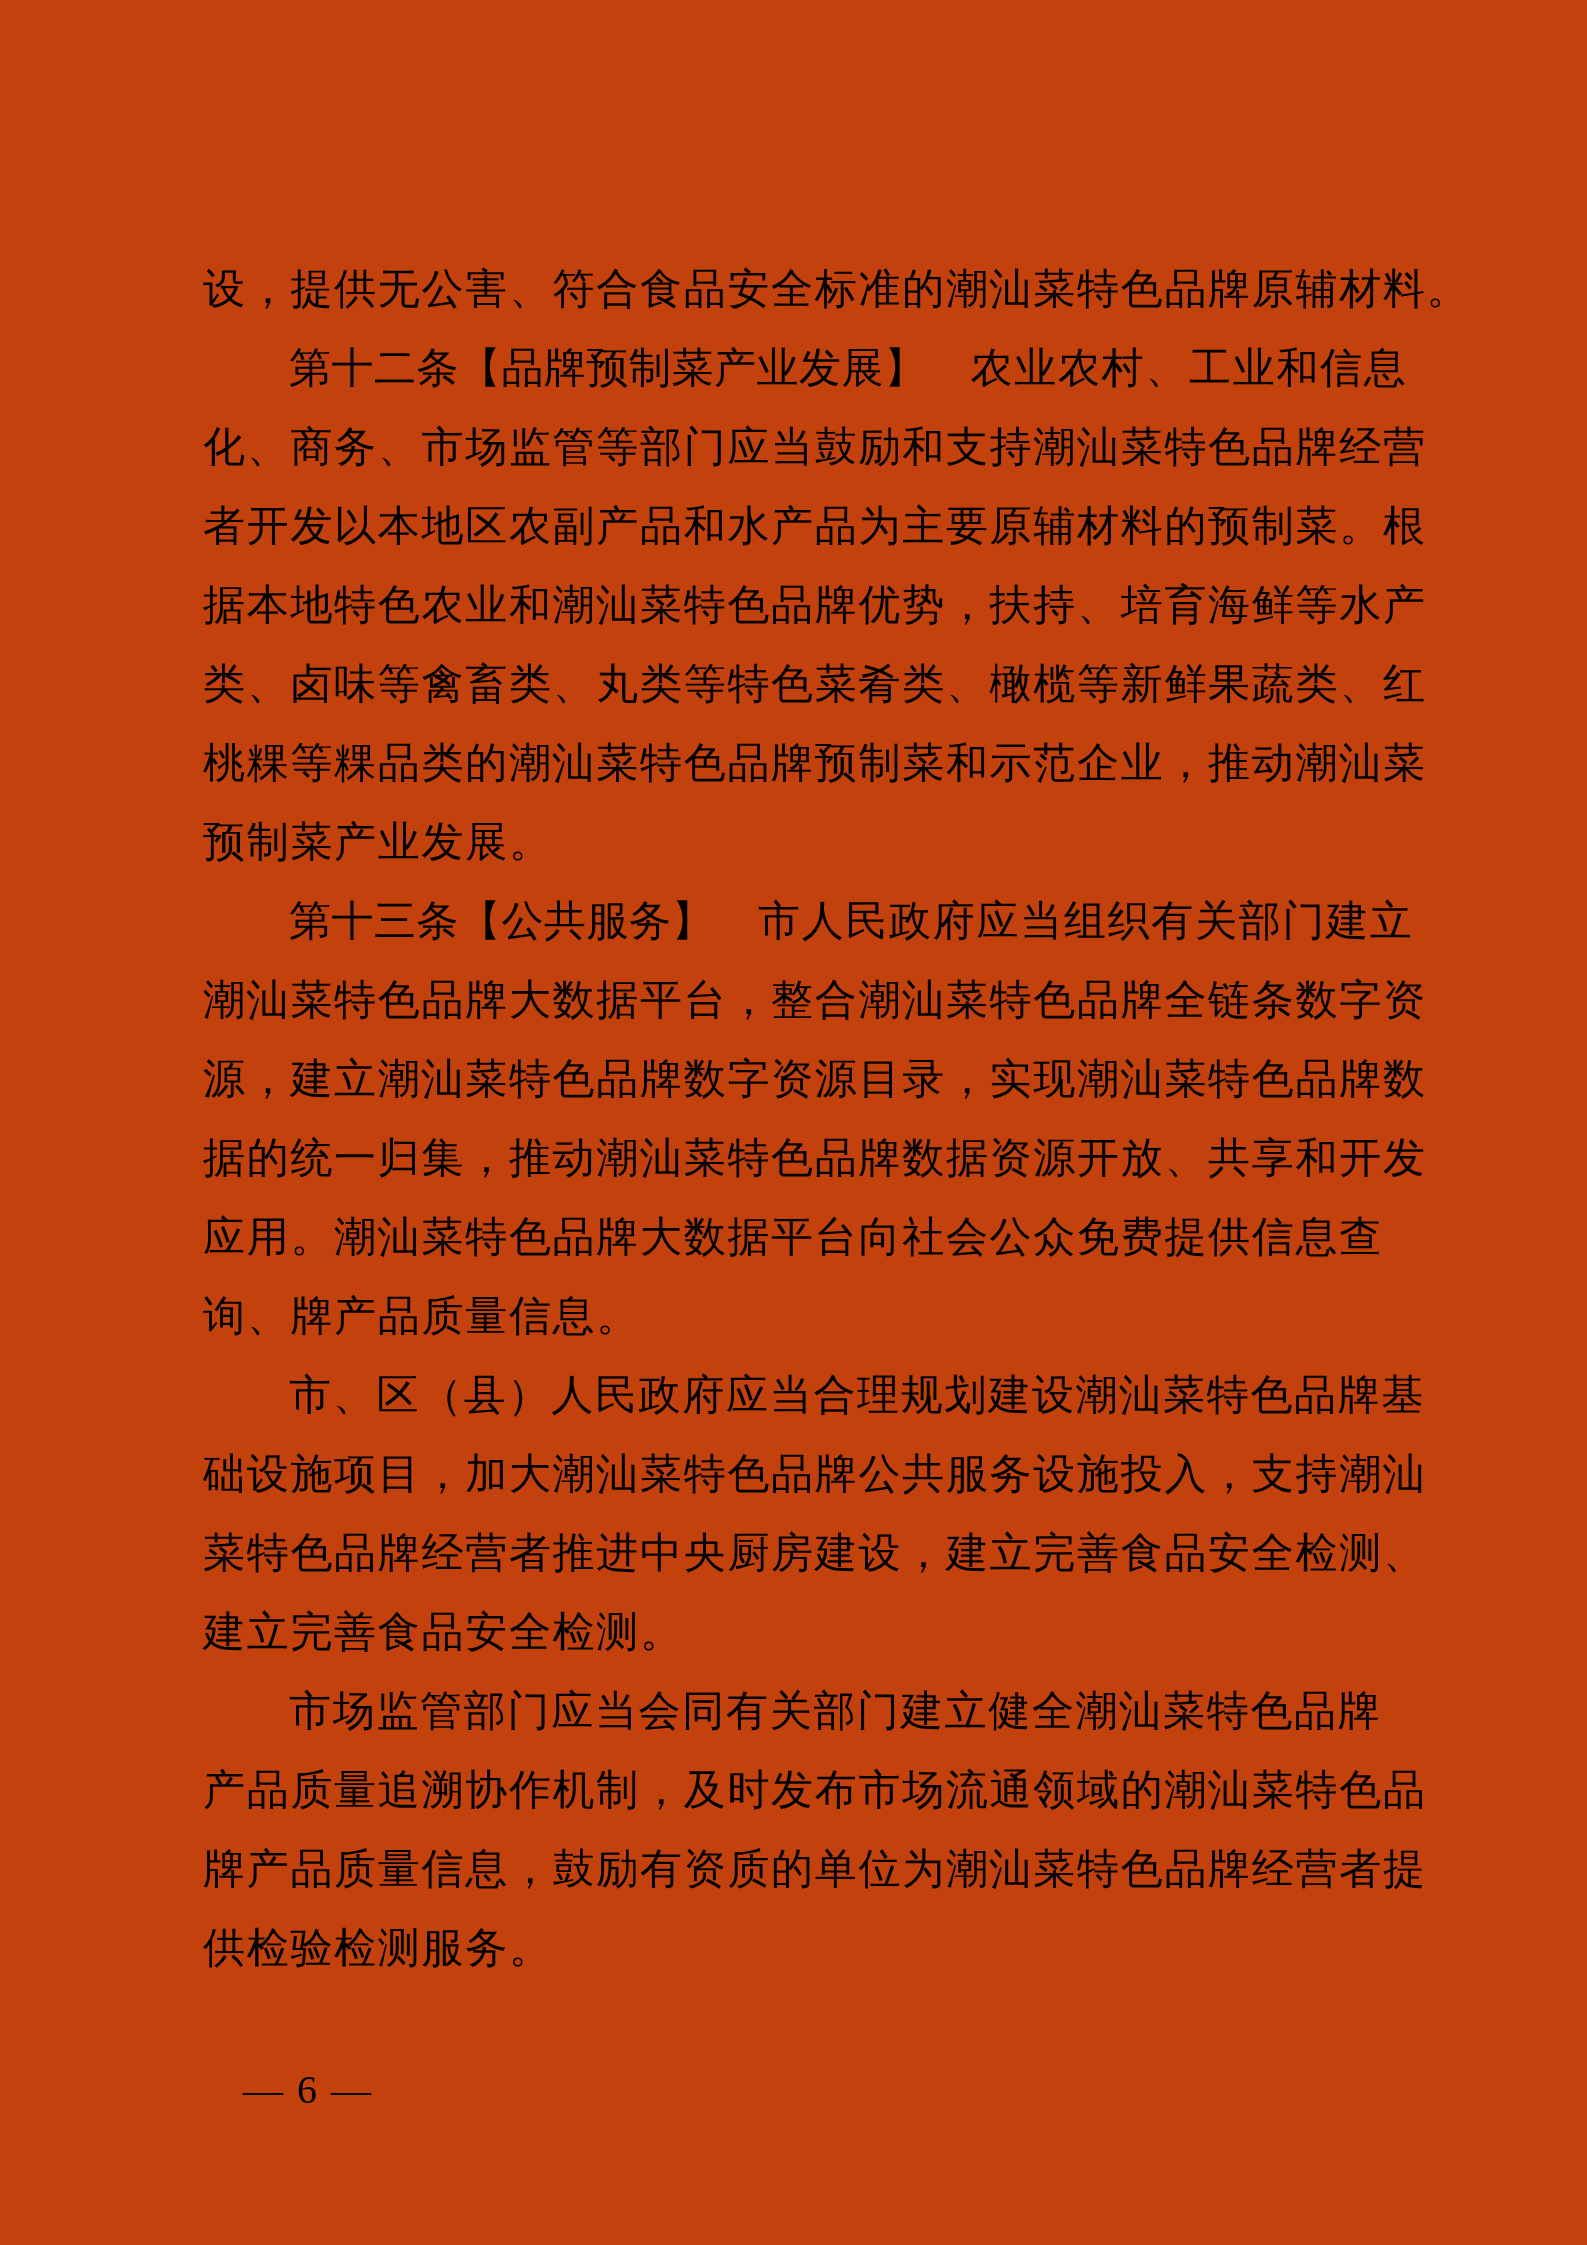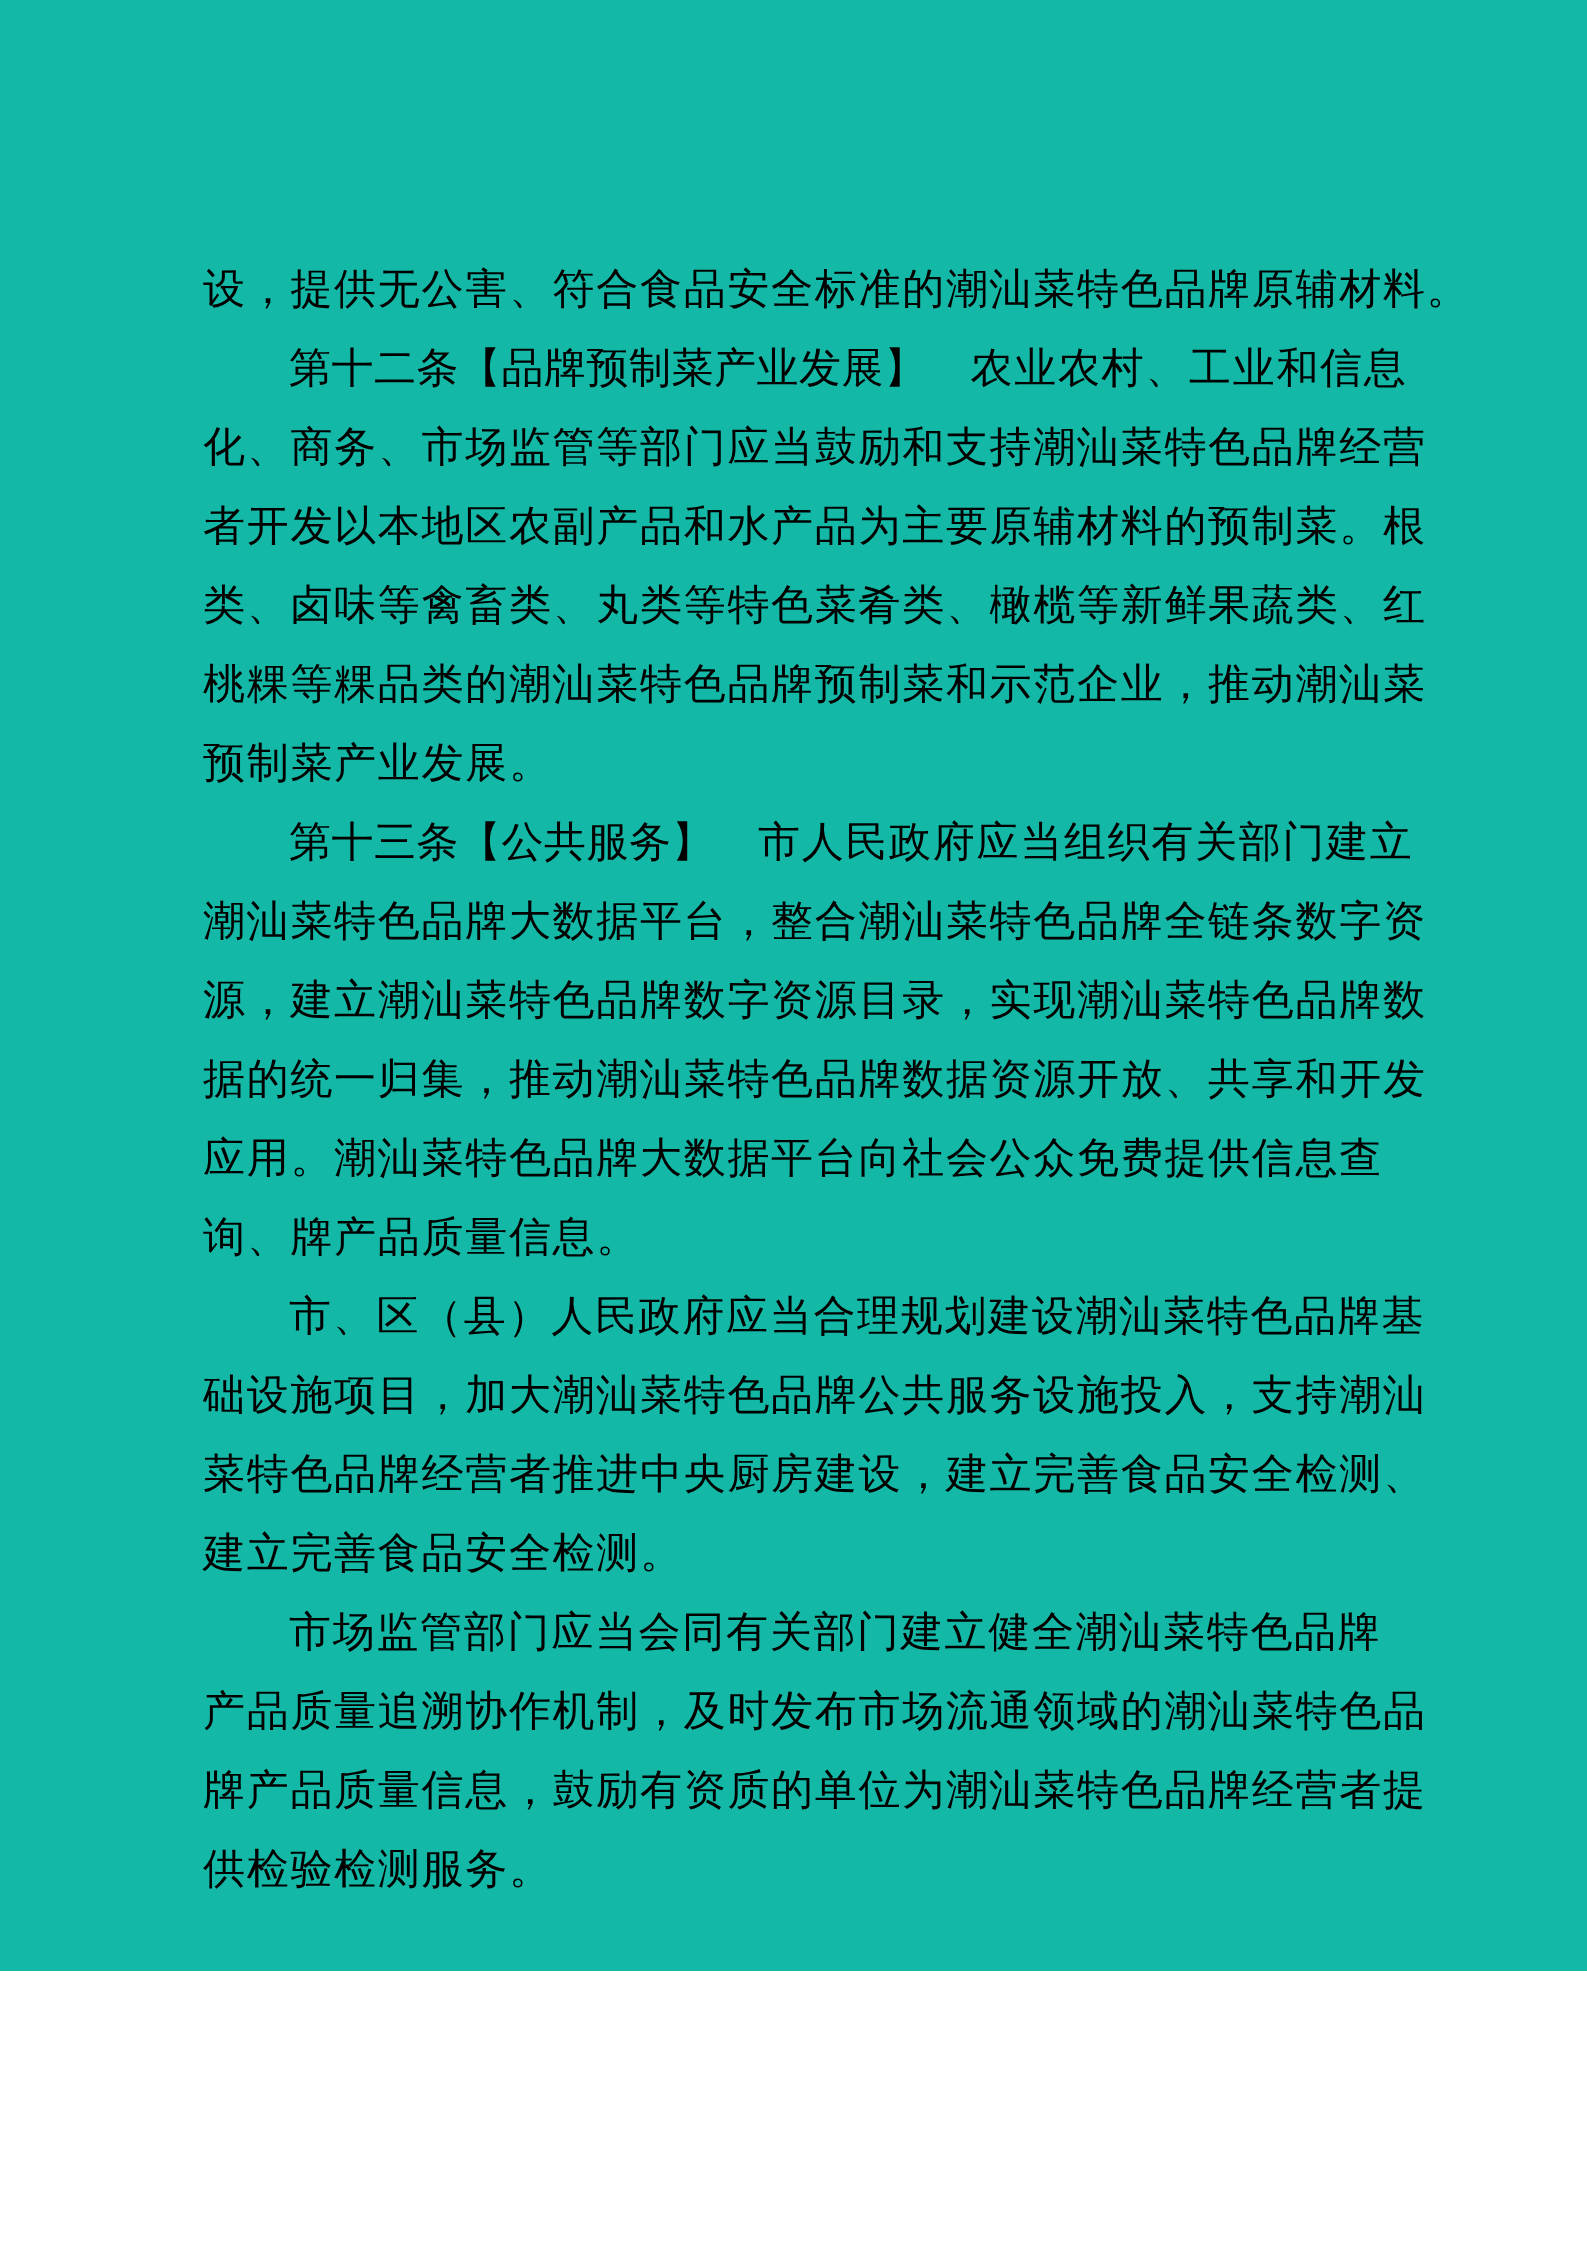--- a/index.html
+++ b/index.html
@@ -3,22 +3,22 @@
 <meta charset="utf-8">
 <style>
   html, body {
     margin: 0;
     padding: 0;
     background: #ffffff;
   }
   .page {
     position: relative;
     width: 1587px;
-    height: 1971px;
-    background: #14b8a6;
+    height: 2245px;
+    background: #c2410c;
     overflow: hidden;
     font-family: "Liberation Serif", "DejaVu Serif", serif;
     color: #000000;
   }
   .text-area {
     position: absolute;
     left: 203px;
     top: 250px;
     width: 1200px;
   }
@@ -55,20 +55,21 @@
 </style>
 </head>
 <body>
 
 <div class="page">
   <div class="text-area" id="doc-body">
       <div class="line"><span class="seg">设，提供无公害、符合食品安全标准的潮汕菜特色品牌原辅材料。</span></div>
       <div class="line indent-2"><span class="seg bold">第十二条【品牌预制菜产业发展】</span><span class="seg gap">农业农村、工业和信息</span></div>
       <div class="line"><span class="seg">化、商务、市场监管等部门应当鼓励和支持潮汕菜特色品牌经营</span></div>
       <div class="line"><span class="seg">者开发以本地区农副产品和水产品为主要原辅材料的预制菜。根</span></div>
+      <div class="line"><span class="seg">据本地特色农业和潮汕菜特色品牌优势，扶持、培育海鲜等水产</span></div>
       <div class="line"><span class="seg">类、卤味等禽畜类、丸类等特色菜肴类、橄榄等新鲜果蔬类、红</span></div>
       <div class="line"><span class="seg">桃粿等粿品类的潮汕菜特色品牌预制菜和示范企业，推动潮汕菜</span></div>
       <div class="line"><span class="seg">预制菜产业发展。</span></div>
       <div class="line indent-2"><span class="seg bold">第十三条【公共服务】</span><span class="seg gap">市人民政府应当组织有关部门建立</span></div>
       <div class="line"><span class="seg">潮汕菜特色品牌大数据平台，整合潮汕菜特色品牌全链条数字资</span></div>
       <div class="line"><span class="seg">源，建立潮汕菜特色品牌数字资源目录，实现潮汕菜特色品牌数</span></div>
       <div class="line"><span class="seg">据的统一归集，推动潮汕菜特色品牌数据资源开放、共享和开发</span></div>
       <div class="line"><span class="seg">应用。潮汕菜特色品牌大数据平台向社会公众免费提供信息查</span></div>
       <div class="line"><span class="seg">询、牌产品质量信息。</span></div>
       <div class="line indent-2"><span class="seg">市、区（县）人民政府应当合理规划建设潮汕菜特色品牌基</span></div>

